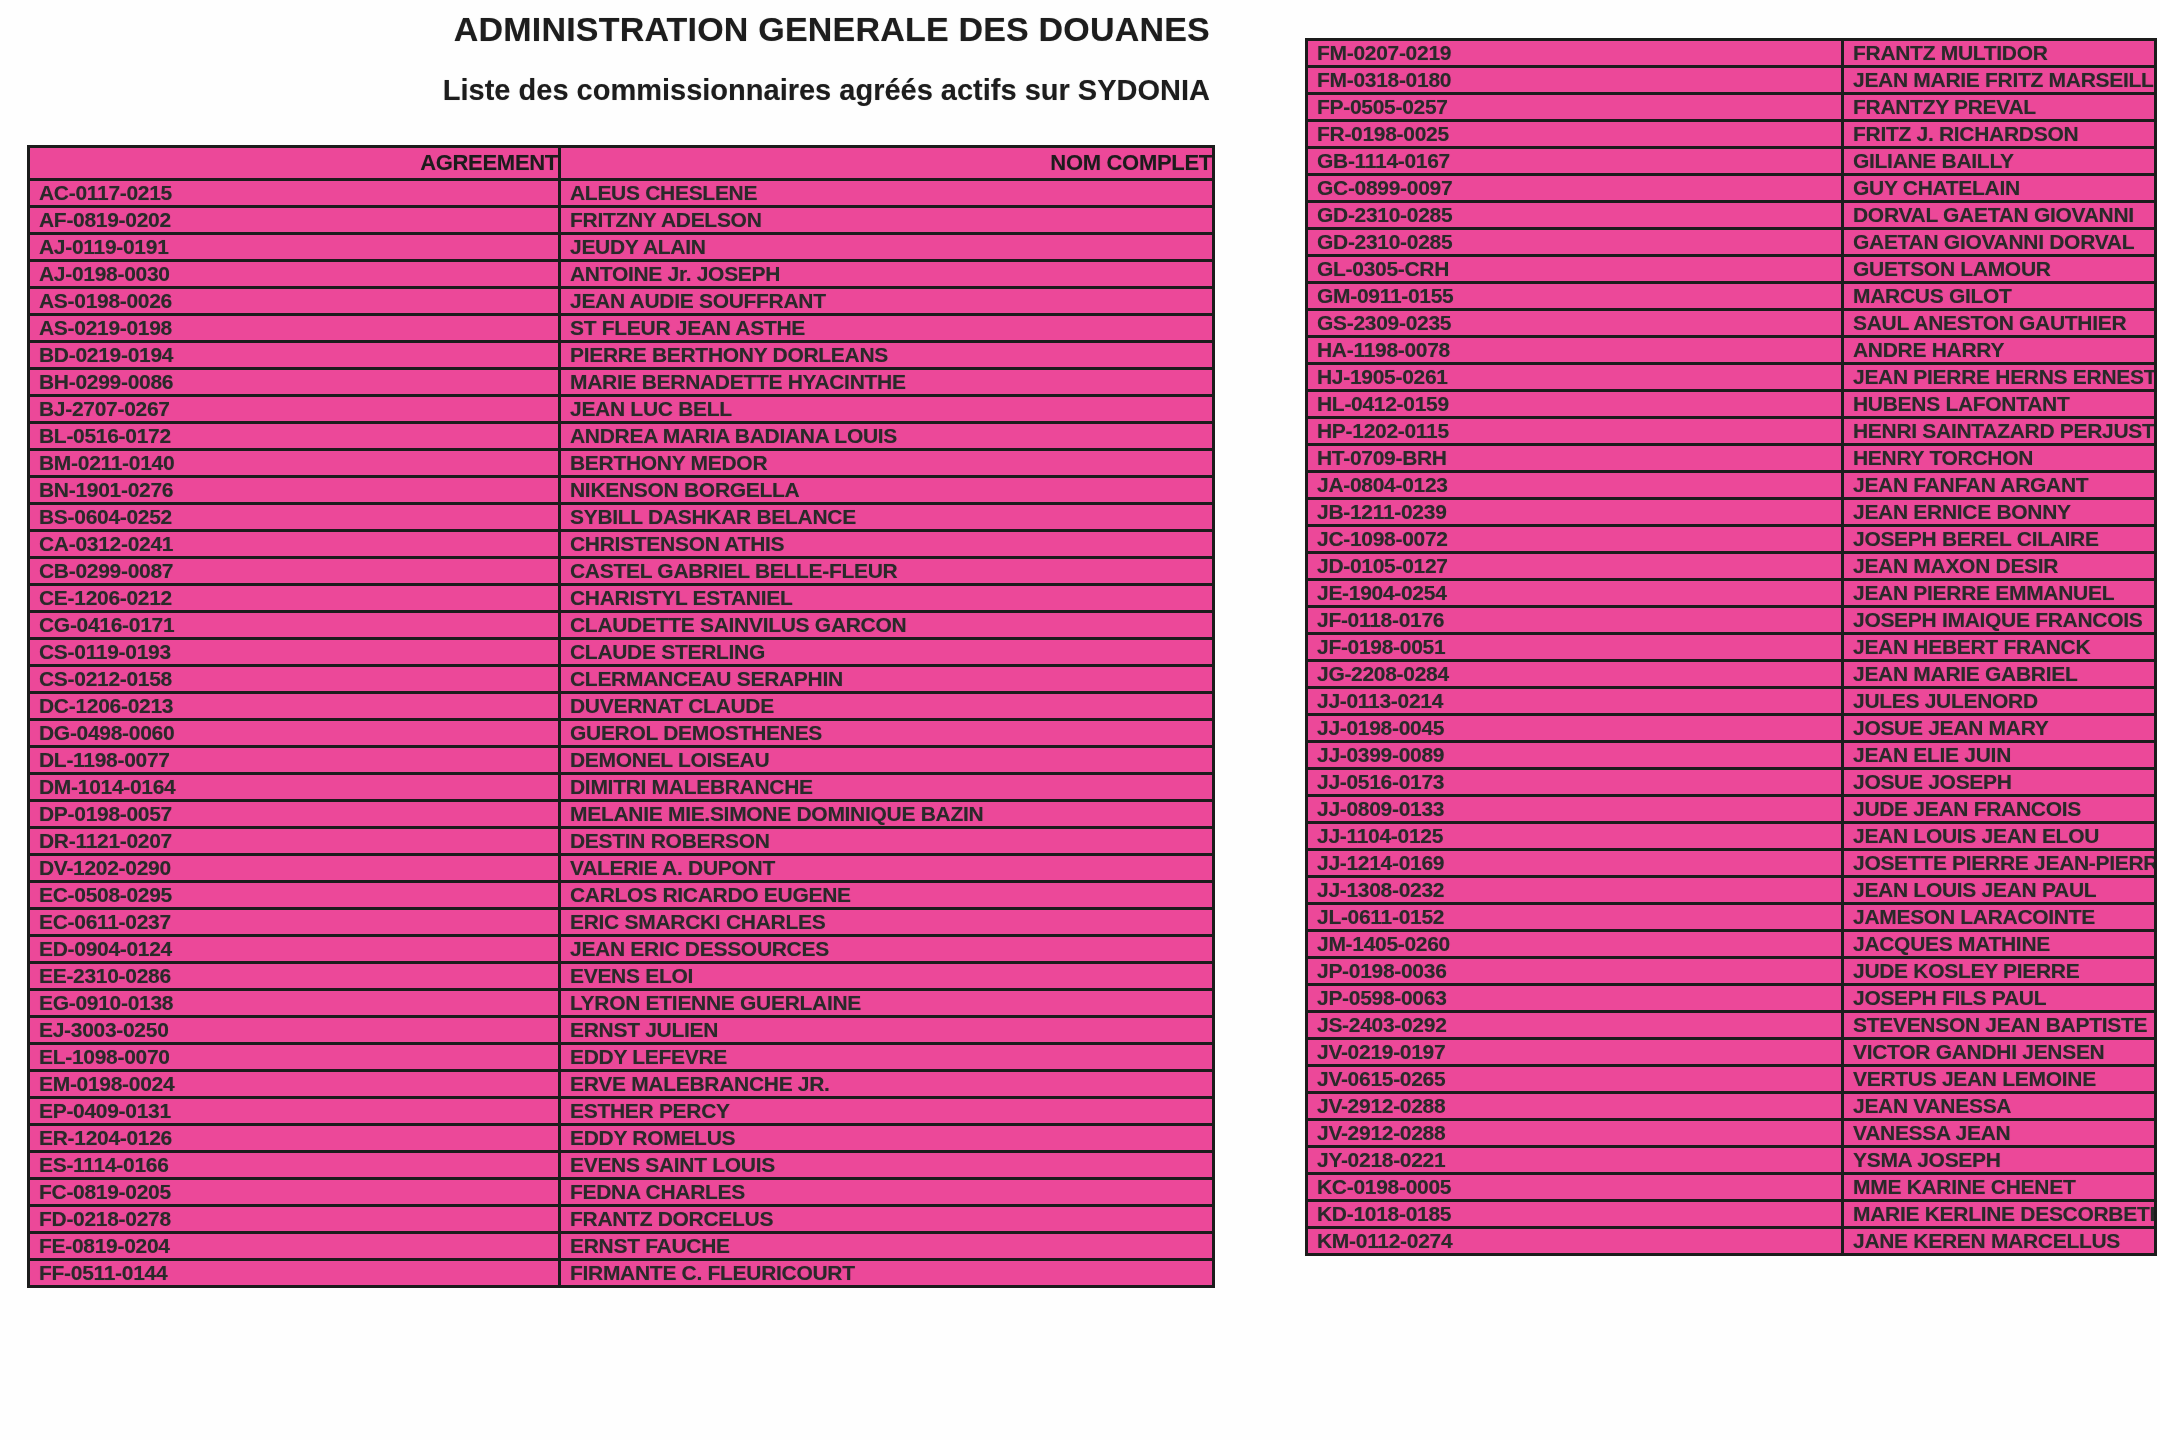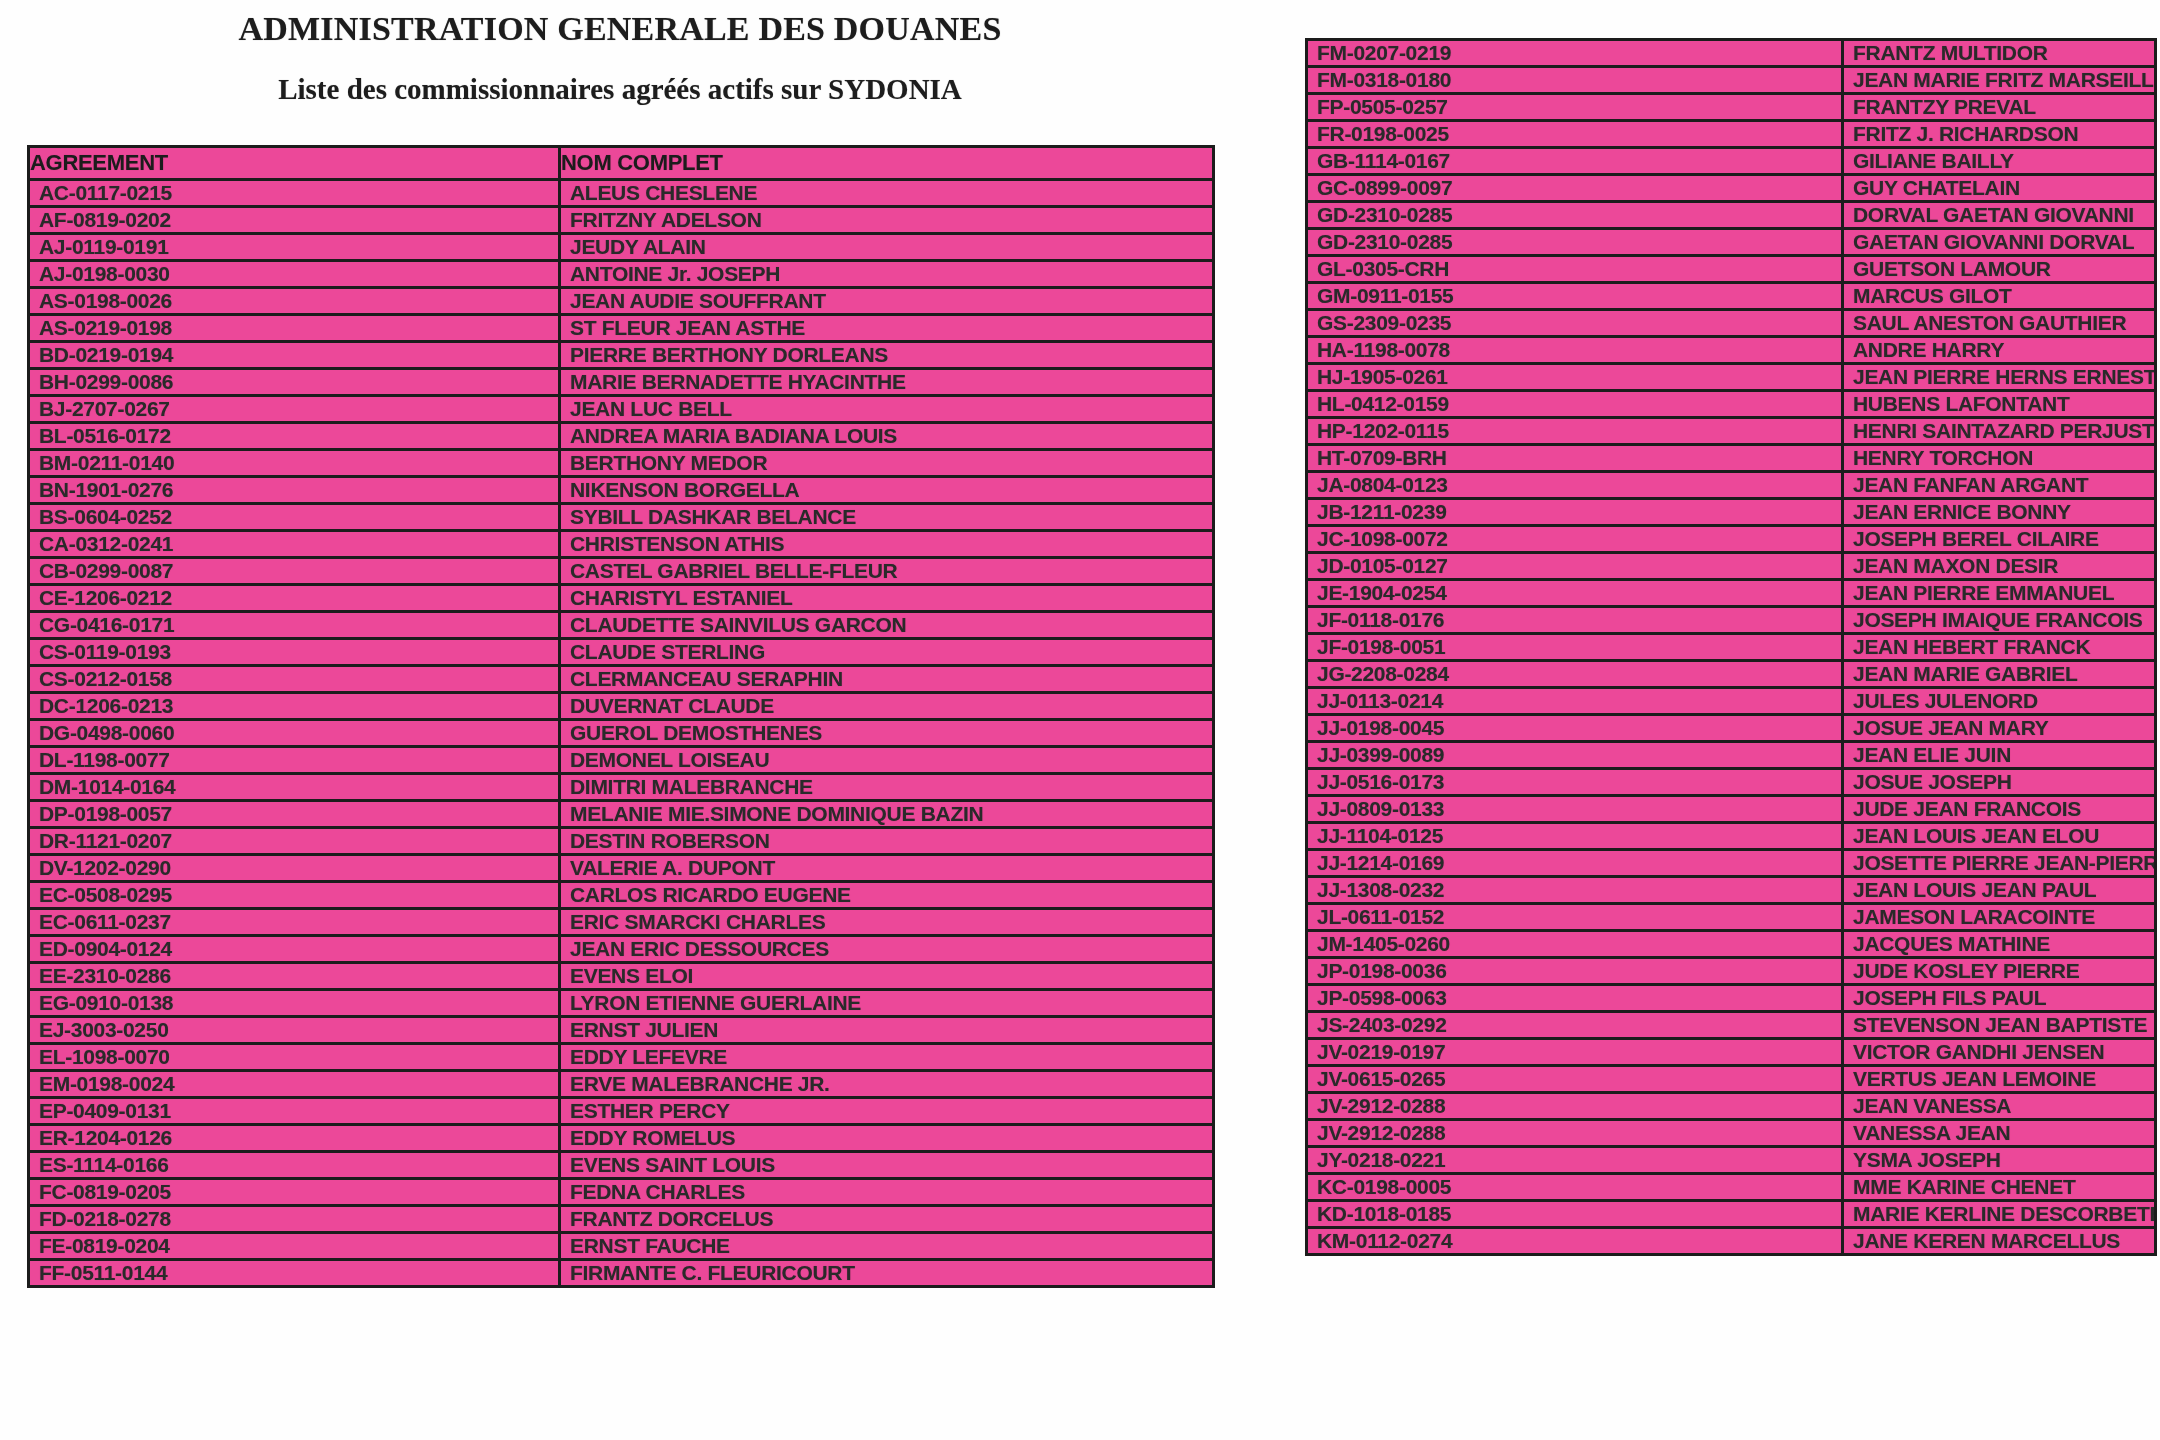--- a/index.html
+++ b/index.html
@@ -8,22 +8,21 @@
     position:relative;
     width:2160px; height:1440px;
     background:#fefefe;
     overflow:hidden;
     font-family:"Liberation Sans", sans-serif;
     color:#222222;
   }
   .doc-header {
     position:absolute;
     left:30px; top:10px; width:1180px;
-    text-align:center;
-    font-family:Liberation Serif, serif;
+    text-align:right;
   }
   .doc-title {
     font-size:34px;
     font-weight:700;
     color:#1d1d1d;
     letter-spacing:0.2px;
     text-shadow:0 0 1px rgba(0,0,0,0.35);
   }
   .doc-subtitle {
     margin-top:25px;
@@ -42,21 +41,21 @@
     white-space:nowrap;
     overflow:hidden;
     font-weight:700;
     color:#2a2a2a;
     text-shadow:0 0 1px rgba(0,0,0,0.25);
     letter-spacing:-0.3px;
   }
   table.reg-table th {
     height:33px;
     font-size:22px;
-    text-align:left;
+    text-align:right;
     color:#1c1c1c;
   }
   table.reg-table td {
     height:27px;
     font-size:21px;
     padding-left:9px;
     text-align:left;
   }
   .left-table {
     position:absolute;

